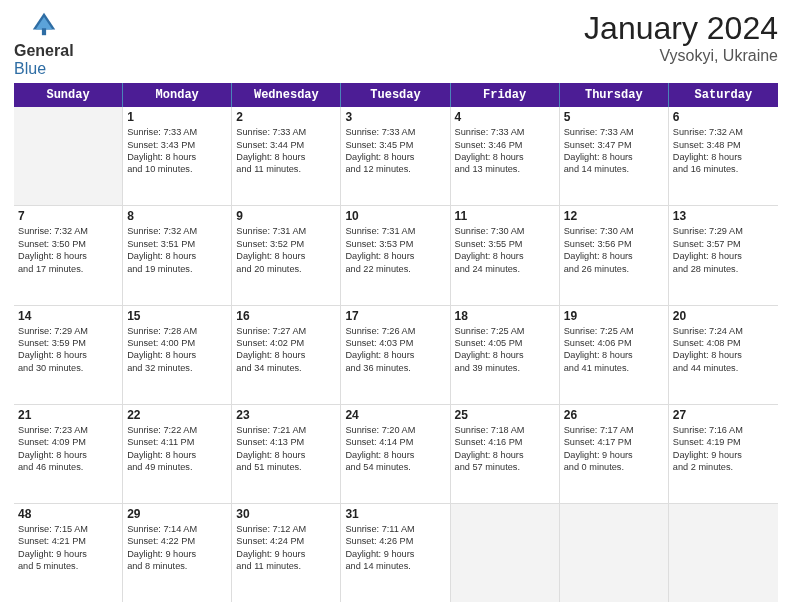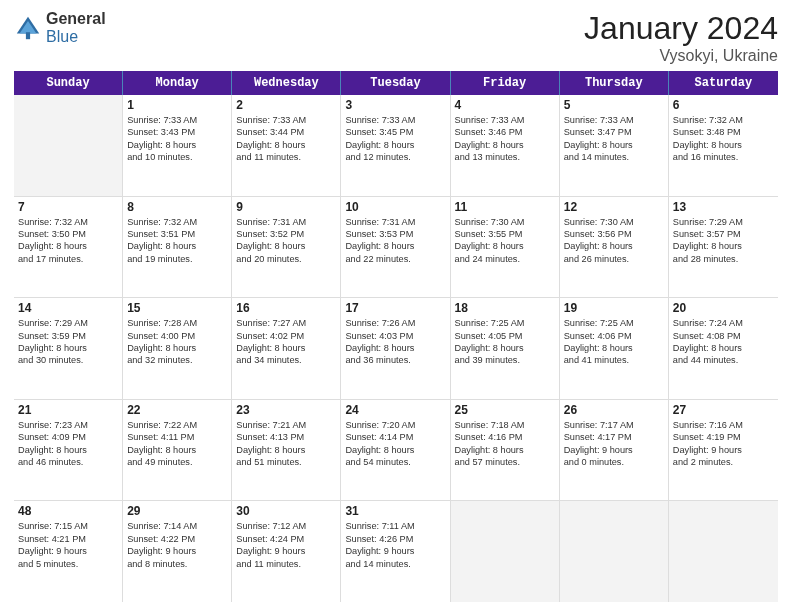--- a/index.html
+++ b/index.html
@@ -21,20 +21,21 @@
     .header {
       display: flex;
       justify-content: space-between;
       align-items: flex-start;
       margin-bottom: 6px;
     }
     .logo {
       display: flex;
       align-items: center;
       gap: 4px;
+      flex-direction: column;
     }
     .logo-text {
       display: flex;
       flex-direction: column;
       line-height: 1.1;
     }
     .logo-general {
       font-size: 16px;
       font-weight: bold;
       color: #333;

